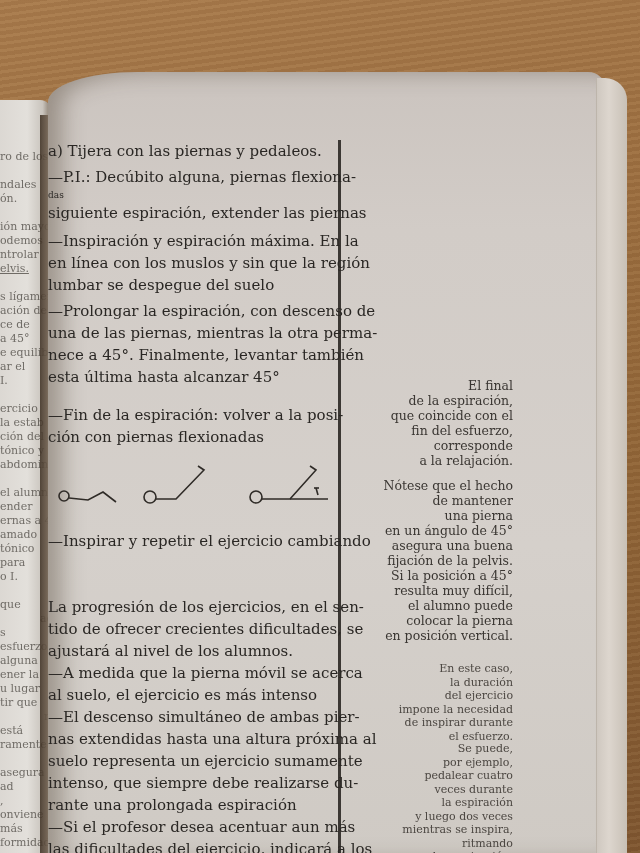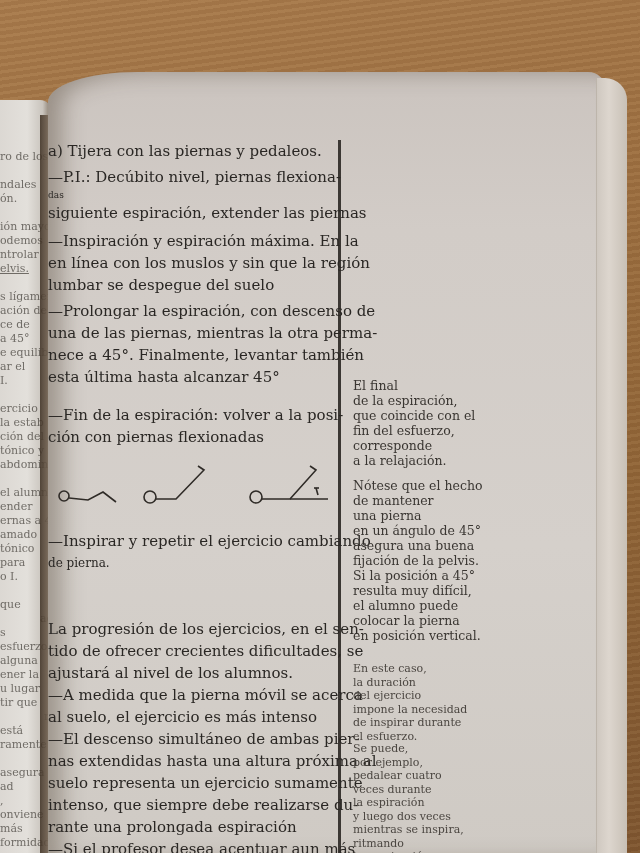--- a/index.html
+++ b/index.html
@@ -45,21 +45,21 @@
     position:absolute; left:338px; top:140px; width:3px; height:713px; background:#3b3733;
   }
   .main-col {
     position:absolute; left:48px; top:140px; width:290px;
     color:#2a2724; font-size:15px; line-height:22px;
   }
   .main-col p { margin:0; white-space:nowrap; }
   .diagram { display:block; margin:14px 0 18px 10px; }
   .side-col {
     position:absolute; left:353px; width:160px; color:#3a3632;
-    font-size:12.5px; line-height:15px;
+    font-size:12.5px; line-height:15px;text-align:right;
   }
   .side-col p { margin:0; white-space:nowrap; }
   .side-col.small { font-size:11px; line-height:13.5px; color:#4b4641; }
 </style>
 </head>
 <body>
 
 <div class="wood-grain"></div>
 
 <div class="left-page" id="leftPage">
@@ -117,21 +117,21 @@
 <div class="gutter"></div>
 
 <div class="right-page"></div>
 <div class="page-edge"></div>
 
 <div class="rule"></div>
 
 <div class="main-col">
   <div>
     <p>a) Tijera con las piernas y pedaleos.</p>
-    <p style="margin-top:4px">—P.I.: Decúbito nivel, piernas flexiona-</p>
+    <p style="margin-top:4px">—P.I.: Decúbito alguna, piernas flexiona-</p>
     <p style="font-size:9px;line-height:14px">das</p>
     <p>siguiente espiración, extender las piernas</p>
     <p style="margin-top:6px">—Inspiración y espiración máxima. En la</p>
     <p>en línea con los muslos y sin que la región</p>
     <p>lumbar se despegue del suelo</p>
     <p style="margin-top:4px">—Prolongar la espiración, con descenso de</p>
     <p>una de las piernas, mientras la otra perma-</p>
     <p>nece a 45°. Finalmente, levantar también</p>
     <p>esta última hasta alcanzar 45°</p>
     <p style="margin-top:16px">—Fin de la espiración: volver a la posi-</p>
@@ -153,21 +153,20 @@
         <polyline points="204,37 232,37 258,8 252,4"></polyline>
         <polyline points="232,37 275,37 275,32"></polyline>
         <line x1="258" y1="26" x2="260" y2="33"></line>
         <line x1="256" y1="26" x2="261" y2="26"></line>
       </g>
     </g>
   </svg>
 
   <div>
     <p>—Inspirar y repetir el ejercicio cambiando</p>
-    <p style="font-size:12px">de pierna.</p>
   </div>
 
   <div style="height:44px"></div>
 
   <div>
     <p>La progresión de los ejercicios, en el sen-</p>
     <p>tido de ofrecer crecientes dificultades, se</p>
     <p>ajustará al nivel de los alumnos.</p>
     <p>—A medida que la pierna móvil se acerca</p>
     <p>al suelo, el ejercicio es más intenso</p>

